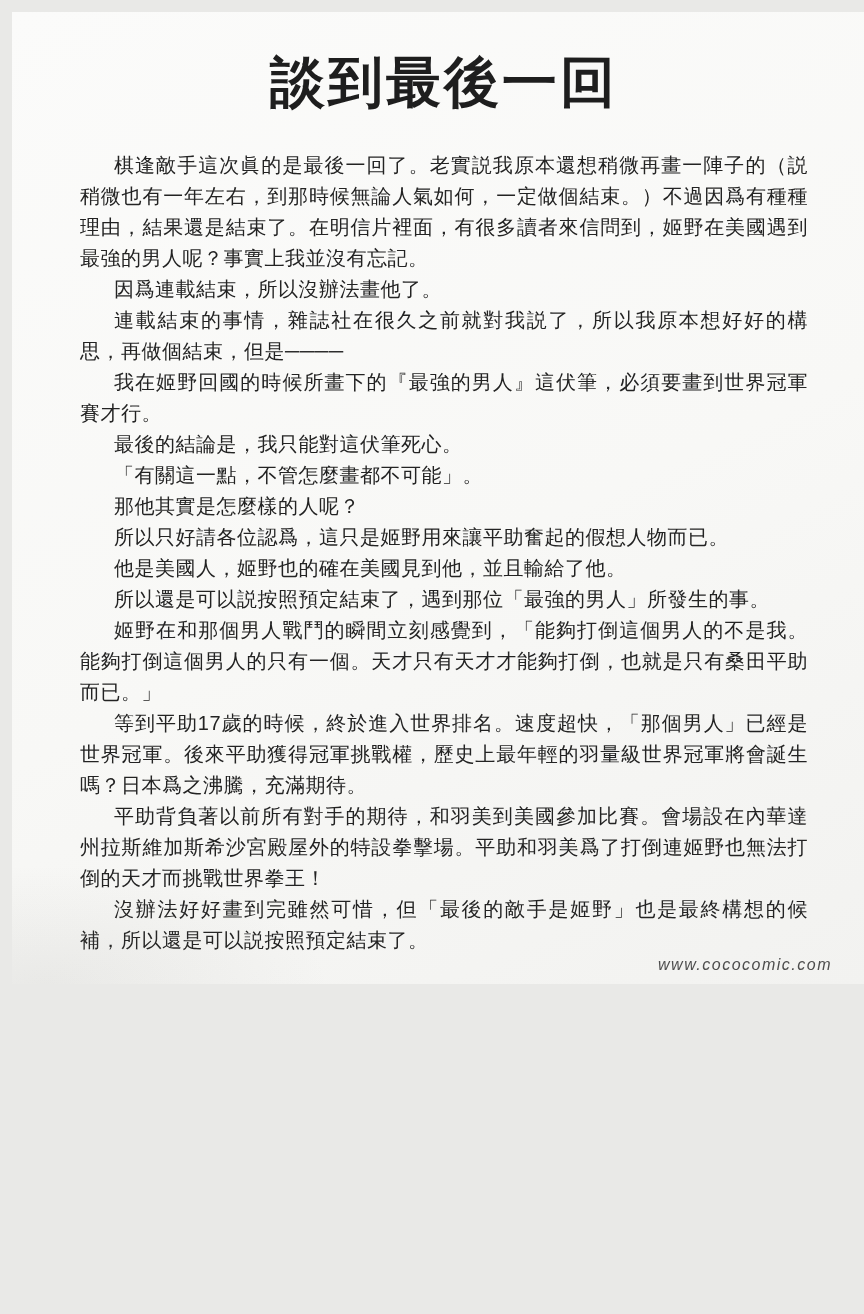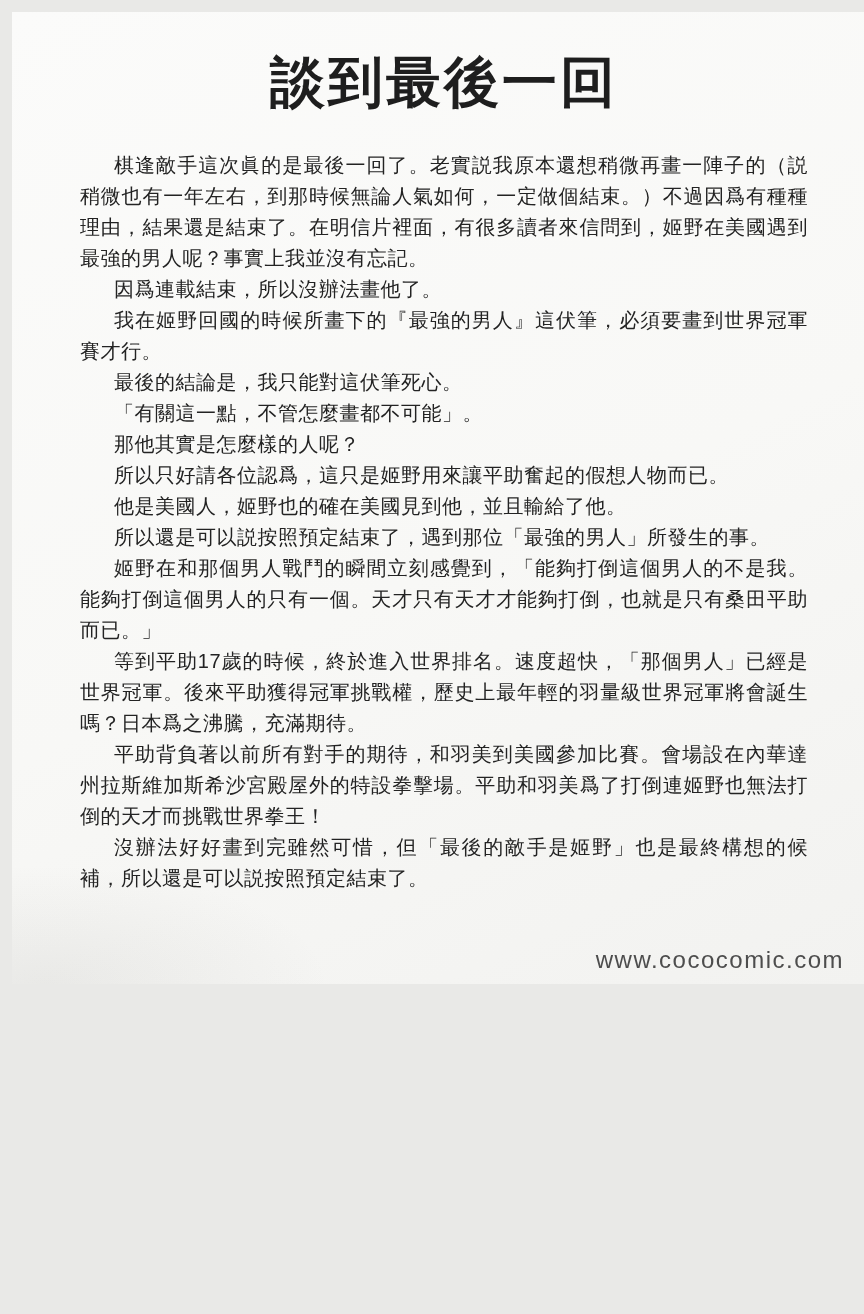--- a/index.html
+++ b/index.html
@@ -37,25 +37,26 @@
     text-justify: inter-ideograph;
     color: #232323;
   }
   .afterword-text p {
     margin: 0;
     padding: 0;
     text-indent: 1.7em;
   }
   .watermark {
     position: absolute;
-    right: 32px;
+    right: 44px;
     bottom: 10px;
-    font-size: 24px;
+    font-size: 16px;
     letter-spacing: 1.5px;
     color: #4d4d4d;
+    font-style: italic;
   }
   .scan-edge-line {
     position: absolute;
     top: 0;
     right: 6px;
     width: 2px;
     height: 100%;
     background: linear-gradient(#6a6a6a, #3f3f3f 40%, #2f2f2f);
   }
   .scan-shadow-bottom-left {
@@ -72,20 +73,21 @@
 <body>
 
 <div class="scan-page">
 
   <h1 class="page-title">談到最後一回</h1>
 
   <div class="afterword-text">
 
   <p>棋逢敵手這次眞的是最後一回了。老實説我原本還想稍微再畫一陣子的（説稍微也有一年左右，到那時候無論人氣如何，一定做個結束。）不過因爲有種種理由，結果還是結束了。在明信片裡面，有很多讀者來信問到，姬野在美國遇到最強的男人呢？事實上我並沒有忘記。</p>
       <p>因爲連載結束，所以沒辦法畫他了。</p>
+      <p>連載結束的事情，雜誌社在很久之前就對我説了，所以我原本想好好的構思，再做個結束，但是────</p>
       <p>我在姬野回國的時候所畫下的『最強的男人』這伏筆，必須要畫到世界冠軍賽才行。</p>
       <p>最後的結論是，我只能對這伏筆死心。</p>
       <p>「有關這一點，不管怎麼畫都不可能」。</p>
       <p>那他其實是怎麼樣的人呢？</p>
       <p>所以只好請各位認爲，這只是姬野用來讓平助奮起的假想人物而已。</p>
       <p>他是美國人，姬野也的確在美國見到他，並且輸給了他。</p>
       <p>所以還是可以説按照預定結束了，遇到那位「最強的男人」所發生的事。</p>
       <p>姬野在和那個男人戰鬥的瞬間立刻感覺到，「能夠打倒這個男人的不是我。能夠打倒這個男人的只有一個。天才只有天才才能夠打倒，也就是只有桑田平助而已。」</p>
       <p>等到平助17歲的時候，終於進入世界排名。速度超快，「那個男人」已經是世界冠軍。後來平助獲得冠軍挑戰權，歷史上最年輕的羽量級世界冠軍將會誕生嗎？日本爲之沸騰，充滿期待。</p>
       <p>平助背負著以前所有對手的期待，和羽美到美國參加比賽。會場設在內華達州拉斯維加斯希沙宮殿屋外的特設拳擊場。平助和羽美爲了打倒連姬野也無法打倒的天才而挑戰世界拳王！</p>

